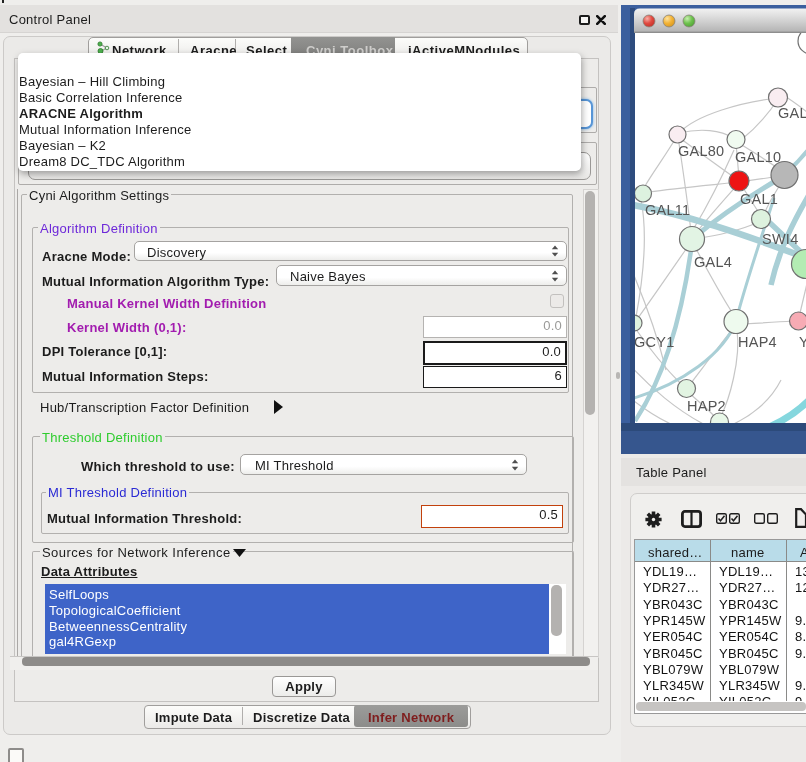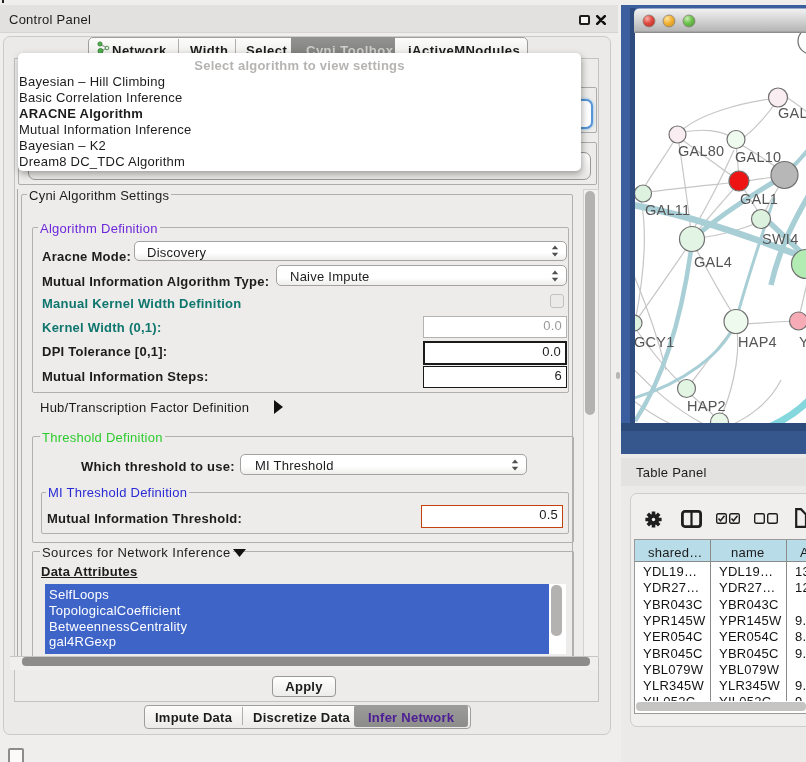--- a/index.html
+++ b/index.html
@@ -1,20 +1,20 @@
 <!DOCTYPE html>
 <html><head>
 <meta charset="utf-8">
 <style>
   html,body{margin:0;padding:0;}
   body{width:806px;height:762px;background:#efeeec;font-family:"Liberation Sans",sans-serif;position:relative;overflow:hidden;letter-spacing:0.25px;}
   .abs{position:absolute;}
   .b13{font-size:13px;font-weight:bold;color:#1c1c1c;}
   .n13{font-size:13px;color:#1c1c1c;}
-  .gray{color:#0f766e;}
+  .gray{color:#a21caf;margin-left:25px;}
   .combo{background:linear-gradient(#ffffff 60%,#ededeb);border:1px solid #a5a3a1;border-radius:5px;box-sizing:border-box;}
   .combo span{position:absolute;top:3px;font-size:13px;color:#1c1c1c;}
   .carrows{position:absolute;right:7px;top:50%;margin-top:-6px;}
   .field{background:#fff;font-size:13px;color:#1c1c1c;text-align:right;padding:1px 4px 0 0;box-sizing:content-box;}
 </style>
 </head>
 <body>
 
 <div class="abs" style="left:2px;top:0;width:2px;height:3px;background:#222;"></div>
 
@@ -34,21 +34,21 @@
 <div class="abs" style="left:178px;top:39px;width:1px;height:17px;background:#b0aeac;"></div>
 <div class="abs" style="left:235px;top:39px;width:1px;height:17px;background:#b0aeac;"></div>
 <div class="abs" style="left:291px;top:37px;width:104px;height:21px;background:linear-gradient(#939391,#7e7e7c);"></div>
 <svg class="abs" style="left:97px;top:41px;" width="13" height="13" viewBox="0 0 13 13">
   <path d="M3 3 L10 7 M4 10 L10 7" stroke="#9a9a9a" stroke-width="1.2" fill="none"></path>
   <circle cx="3" cy="3" r="2.1" fill="#4db04d" stroke="#2c7a2c" stroke-width="0.8"></circle>
   <circle cx="3.5" cy="10" r="2.5" fill="#4db04d" stroke="#2c7a2c" stroke-width="0.8"></circle>
   <circle cx="10" cy="7" r="1.8" fill="#e8f4e8" stroke="#2c7a2c" stroke-width="0.8"></circle>
 </svg>
 <div class="abs n13" style="left:112px;top:43px;font-weight:bold;letter-spacing:0.5px;">Network</div>
-<div class="abs n13" style="left:190px;top:43px;font-weight:bold;letter-spacing:0.5px;">Width</div>
+<div class="abs n13" style="left:190px;top:43px;font-weight:bold;letter-spacing:0.5px;">Aracne</div>
 <div class="abs n13" style="left:246px;top:43px;font-weight:bold;letter-spacing:0.5px;">Select</div>
 <div class="abs n13" style="left:306px;top:43px;font-weight:bold;color:#cfcecc;letter-spacing:0.5px;">Cyni Toolbox</div>
 <div class="abs n13" style="left:408px;top:43px;font-weight:bold;letter-spacing:0.5px;">jActiveMNodules</div>
 
 <div class="abs" style="left:18px;top:87px;width:577px;height:44px;border:1px solid #aeacaa;border-radius:2px;"></div>
 <div class="abs" style="left:28px;top:99px;width:561px;height:26px;border:2px solid #5795d6;border-radius:7px;background:#fff;box-shadow:0 0 3px #7db4e4;"></div>
 <div class="abs" style="left:18px;top:142px;width:577px;height:41px;border:1px solid #aeacaa;border-radius:2px;"></div>
 <div class="abs" style="left:28px;top:152px;width:561px;height:26px;border:1px solid #9a9896;border-radius:7px;background:linear-gradient(#ffffff,#e8e7e5);"></div>
 
 <div class="abs" style="left:17px;top:189px;width:1px;height:480px;background:#aaa8a6;"></div>
@@ -65,21 +65,21 @@
 <div class="abs b13" style="left:42px;top:249px;">Aracne Mode:</div>
 <div class="combo abs" style="left:134px;top:241px;width:433px;height:20px;">
     <span style="left:12px;">Discovery</span>
     <svg class="carrows" width="8" height="12" viewBox="0 0 8 12">
       <polygon points="4,0.5 7.2,4.2 0.8,4.2" fill="#4f4f4f"></polygon>
       <polygon points="4,11.5 7.2,7.8 0.8,7.8" fill="#4f4f4f"></polygon>
     </svg>
   </div>
 <div class="abs b13" style="left:42px;top:274px;">Mutual Information Algorithm Type:</div>
 <div class="combo abs" style="left:276px;top:265px;width:291px;height:21px;">
-    <span style="left:13px;">Naive Impute</span>
+    <span style="left:13px;">Naive Bayes</span>
     <svg class="carrows" width="8" height="12" viewBox="0 0 8 12">
       <polygon points="4,0.5 7.2,4.2 0.8,4.2" fill="#4f4f4f"></polygon>
       <polygon points="4,11.5 7.2,7.8 0.8,7.8" fill="#4f4f4f"></polygon>
     </svg>
   </div>
 
 <div class="abs b13 gray" style="left:42px;top:296px;">Manual Kernel Width Definition</div>
 <div class="abs" style="left:550px;top:294px;width:12px;height:12px;border:1px solid #c2c0be;border-radius:3px;background:#eceae8;"></div>
 
 <div class="abs b13 gray" style="left:42px;top:320px;">Kernel Width (0,1):</div>
@@ -127,29 +127,28 @@
 <div class="abs" style="left:10px;top:656px;width:588px;height:13px;background:#f0efed;border-top:1px solid #c8c6c4;"></div>
 <div class="abs" style="left:22px;top:657px;width:568px;height:9px;background:#8e8c8a;border-radius:4px;"></div>
 
 <div class="abs" style="left:272px;top:676px;width:62px;height:19px;background:linear-gradient(#ffffff,#ececea);border:1px solid #9a9896;border-radius:4px;text-align:center;font-size:13px;font-weight:bold;color:#1c1c1c;line-height:19px;">Apply</div>
 
 <div class="abs" style="left:144px;top:705px;width:325px;height:22px;background:linear-gradient(#fcfcfa,#ebeae8);border:1px solid #a09e9c;border-radius:4px;"></div>
 <div class="abs" style="left:242px;top:707px;width:1px;height:18px;background:#b0aeac;"></div>
 <div class="abs" style="left:354px;top:705px;width:114px;height:22px;background:linear-gradient(#9c9c9a,#8c8c8a);border-radius:3px;"></div>
 <div class="abs b13" style="left:155px;top:710px;">Impute Data</div>
 <div class="abs b13" style="left:253px;top:710px;">Discretize Data</div>
-<div class="abs b13" style="left:368px;top:710px;color:#4c1d95;">Infer Network</div>
+<div class="abs b13" style="left:368px;top:710px;color:#7f1d1d;">Infer Network</div>
 
 <div class="abs" style="left:8px;top:748px;width:12px;height:14px;border:2px solid #8e8c8a;border-radius:2px;background:#fbfaf8;"></div>
 
 <div class="abs" style="left:616px;top:372px;width:4px;height:7px;background:#b8b6b4;border-radius:2px;"></div>
 
 <div class="abs" style="left:18px;top:53px;width:563px;height:118px;background:#fff;border-radius:5px;box-shadow:1px 3px 7px rgba(0,0,0,0.35);"></div>
 <div class="abs" style="left:18px;top:53px;width:563px;height:118px;font-size:13px;color:#1c1c1c;">
-  <div style="position:absolute;left:0;top:5px;width:100%;text-align:center;color:#b6b4b2;font-weight:bold;">Select algorithm to view settings</div>
   <div style="position:absolute;left:1px;top:21px;line-height:16px;">
     Bayesian – Hill Climbing<br>
     Basic Correlation Inference<br>
     <b>ARACNE Algorithm</b><br>
     Mutual Information Inference<br>
     Bayesian – K2<br>
     Dream8 DC_TDC Algorithm
   </div>
 </div>
 

